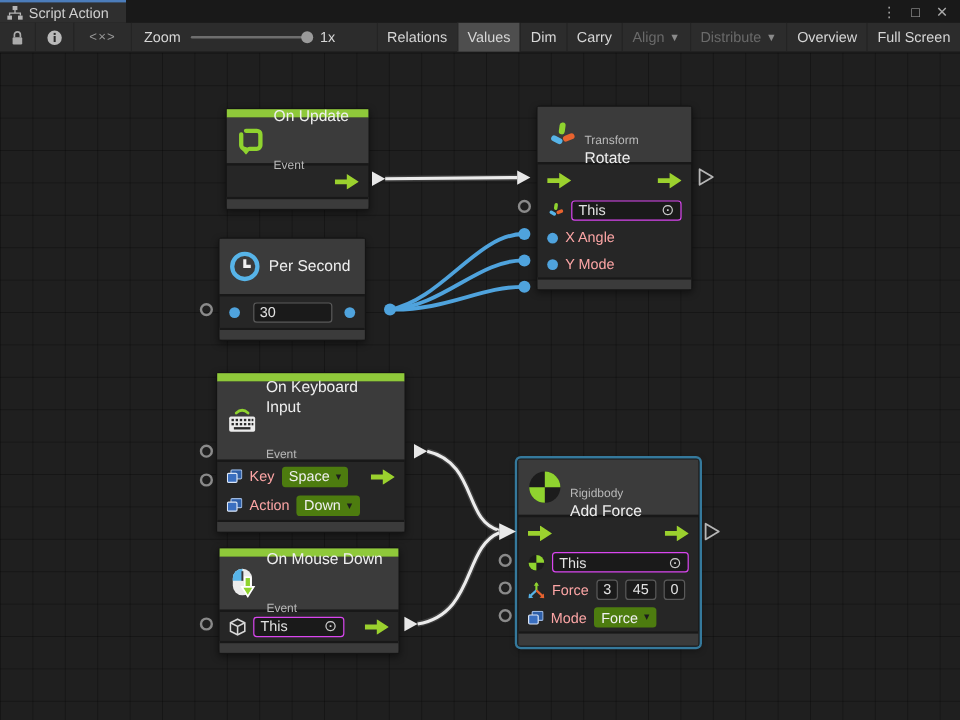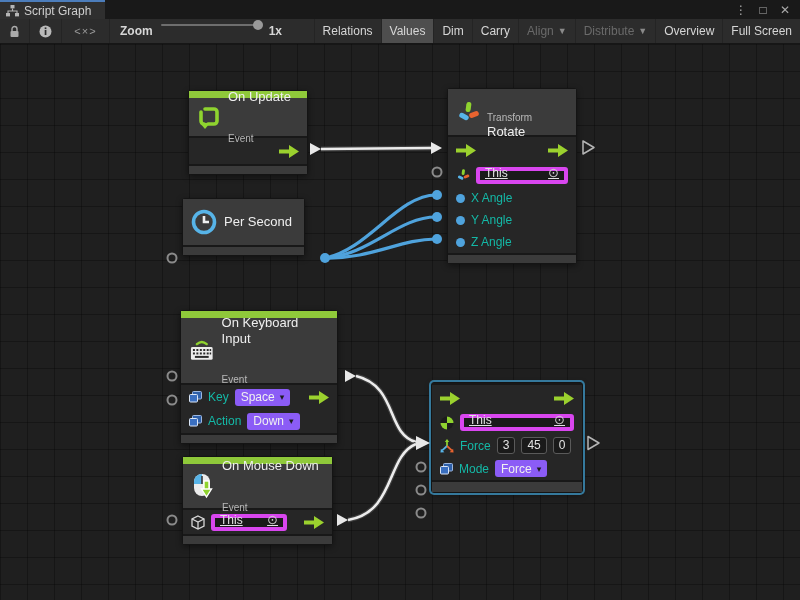--- a/index.html
+++ b/index.html
@@ -13,21 +13,21 @@
   .win-btn{width:18px;text-align:center;font-size:12px;cursor:default;}
 
   
   .toolbar{position:absolute;left:0;top:19px;width:800px;height:25px;background:#2c2c2c;border-bottom:1px solid #161616;display:flex;align-items:center;font-size:12px;color:#d6d6d6;}
   .tb-seg{display:flex;align-items:center;justify-content:center;height:100%;padding:0 9px;border-right:1px solid #242424;}
   .tb-seg.noline{border-right:none;}
   .tb-btn{display:flex;align-items:center;height:100%;padding:0 8px;border-left:1px solid #242424;white-space:nowrap;}
   .tb-btn.active{background:#4e4e4e;}
   .tb-btn.disabled{color:#6a6a6a;}
   .tb-right{margin-left:auto;display:flex;height:100%;align-items:center;}
-  .zoom-wrap{display:flex;align-items:flex-start;gap:8px;padding:0 10px;font-weight:bold;}
+  .zoom-wrap{display:flex;align-items:center;gap:8px;padding:0 10px;}
   .zoom-track{position:relative;width:100px;height:2px;background:#6e6e6e;border-radius:1px;}
   .zoom-handle{position:absolute;top:-4px;left:92px;width:10px;height:10px;border-radius:50%;background:#9a9a9a;}
   .caret-small{font-size:9px;margin-left:4px;color:#8a8a8a;}
   .graphname{font-size:11px;color:#cfcfcf;margin-left:6px;}
   .codeicon{color:#9a9a9a;font-size:11px;letter-spacing:1px;}
 
   
   #canvas{position:absolute;left:0;top:44px;width:800px;height:556px;background-color:#1f1f1f;
     background-image:linear-gradient(to right,rgba(0,0,0,.28) 1px,transparent 1px),
                      linear-gradient(to bottom,rgba(0,0,0,.28) 1px,transparent 1px);
@@ -37,44 +37,44 @@
   
   .node{position:absolute;background:#262626;border:1px solid #141414;border-radius:3px;box-shadow:0 2px 6px rgba(0,0,0,.45);z-index:2;}
   .node.selected{box-shadow:0 0 0 2px #35799c,0 2px 6px rgba(0,0,0,.45);}
   .evbar{height:7px;background:#8fc93a;}
   .hdr{display:flex;align-items:center;gap:7px;padding:0 8px;background:#3b3b3b;}
   .hdr .cat{font-size:10px;color:#b9b9b9;line-height:1.2;margin-top:28px;}
   .hdr .name{font-size:13px;color:#efefef;line-height:1.2;}
   .sec{border-top:2px solid #181818;}
   .ftr{height:10px;background:#3b3b3b;border-top:2px solid #181818;}
   .row{display:flex;align-items:center;gap:6px;padding:0 8px;}
-  .row .lbl{font-size:12px;color:#14b8a6;}
+  .row .lbl{font-size:12px;color:#fca5a5;}
   .flowrow{justify-content:space-between;}
   .pdot{width:9px;height:9px;border-radius:50%;background:#4fa3dd;flex:0 0 auto;}
-  .field{display:flex;align-items:flex-end;justify-content:space-between;background:#1a1a1a;border:4px solid #d946ef;border-radius:3px;padding:0 5px;height:17px;font-size:12px;color:#e2e2e2;text-decoration:underline;}
+  .field{display:flex;align-items:center;justify-content:space-between;background:#1a1a1a;border:1px solid #d946ef;border-radius:3px;padding:0 5px;height:17px;font-size:12px;color:#e2e2e2;}
   .valbox{background:#1a1a1a;border:1px solid #5a5a5a;border-radius:3px;padding:0 5px;height:17px;line-height:15px;font-size:12px;color:#e2e2e2;}
-  .drop{display:flex;align-items:center;background:#8b5cf6;border-radius:3px;padding:0 6px;height:17px;font-size:12px;color:#f0f0f0;}
+  .drop{display:flex;align-items:center;background:#4d7c0f;border-radius:3px;padding:0 6px;height:17px;font-size:12px;color:#f0f0f0;}
   .drop .caret{font-size:9px;color:#1d1d1d;margin-left:5px;}
   .target{font-size:13px;color:#cccccc;margin-left:6px;}
   .mlauto{margin-left:auto;}
 </style>
 </head>
 <body>
 
 <div id="app">
 
   <div class="tabbar">
     <div class="tab">
       <svg width="13" height="12" viewBox="0 0 13 12">
         <rect x="4.5" y="0" width="4" height="3.4" fill="#b5b5b5"></rect>
         <rect x="0" y="8" width="4" height="3.4" fill="#b5b5b5"></rect>
         <rect x="9" y="8" width="4" height="3.4" fill="#b5b5b5"></rect>
         <path d="M6.5 3.4 V6 M2 8 V6 H11 V8" stroke="#b5b5b5" stroke-width="1.1" fill="none"></path>
       </svg>
-      <span>Script Graph</span>
+      <span>Script Action</span>
     </div>
     <div class="win-controls">
       <span class="win-btn">⋮</span>
       <span class="win-btn">□</span>
       <span class="win-btn">✕</span>
     </div>
   </div>
 
   <div class="toolbar">
     <div class="tb-seg">
@@ -214,37 +214,38 @@
             <span>This</span>
             <span class="target">⊙</span>
           </div>
         </div>
         <div class="row" style="height:22px;">
           <span class="pdot"></span>
           <span class="lbl">X Angle</span>
         </div>
         <div class="row" style="height:22px;">
           <span class="pdot"></span>
-          <span class="lbl">Y Angle</span>
-        </div>
-        <div class="row" style="height:22px;">
-          <span class="pdot"></span>
-          <span class="lbl">Z Angle</span>
+          <span class="lbl">Y Mode</span>
         </div>
       </div>
       <div class="ftr"></div>
     </div>
 
     <div class="node" style="left:182px;top:154px;width:123px;">
       <div class="hdr" style="height:46px;">
         <svg width="26" height="26" viewBox="0 0 26 26">
           <circle cx="13" cy="13" r="10.5" stroke="#57b4e8" stroke-width="3.6" fill="none"></circle>
           <path d="M13 7 V13 H18" stroke="#f0f0f0" stroke-width="2.6" fill="none"></path>
         </svg>
         <div class="name">Per Second</div>
+      </div>
+      <div class="sec row" style="height:28px;justify-content:space-between;">
+        <span class="pdot"></span>
+        <span class="valbox" style="width:66px;">30</span>
+        <span class="pdot"></span>
       </div>
       <div class="ftr"></div>
     </div>
 
     <div class="node" style="left:180px;top:266px;width:158px;">
       <div class="evbar"></div>
       <div class="hdr" style="height:65px;">
         <svg width="26" height="26" viewBox="0 0 26 26">
           <path d="M8 6 Q 13 1.5 18 6" stroke="#8fd32f" stroke-width="2.4" fill="none" stroke-linecap="round"></path>
           <rect x="2" y="9" width="22" height="13" rx="1.5" fill="#ececec"></rect>
@@ -293,20 +294,31 @@
           <span class="drop">
               <span>Down</span>
               <span class="caret">▾</span>
             </span>
         </div>
       </div>
       <div class="ftr"></div>
     </div>
 
     <div class="node selected" style="left:431px;top:338px;width:152px;">
+      <div class="hdr" style="height:46px;">
+        <svg width="28" height="28" viewBox="0 0 28 28">
+          <circle cx="14" cy="14" r="13" fill="#1c1c1c"></circle>
+          <path d="M14 14 L14 1 A13 13 0 0 1 27 14 Z" fill="#8fd32f"></path>
+          <path d="M14 14 L14 27 A13 13 0 0 1 1 14 Z" fill="#8fd32f"></path>
+        </svg>
+        <div>
+          <div class="cat">Rigidbody</div>
+          <div class="name">Add Force</div>
+        </div>
+      </div>
       <div class="sec">
         <div class="row flowrow" style="height:26px;">
           <svg width="20" height="13" viewBox="0 0 20 13">
               <path d="M0 4.5 h10 V0 L20 6.5 L10 13 V8.5 H0 Z" fill="#9bd12e"></path>
             </svg>
           <svg width="20" height="13" viewBox="0 0 20 13">
               <path d="M0 4.5 h10 V0 L20 6.5 L10 13 V8.5 H0 Z" fill="#9bd12e"></path>
             </svg>
         </div>
         <div class="row" style="height:23px;">

